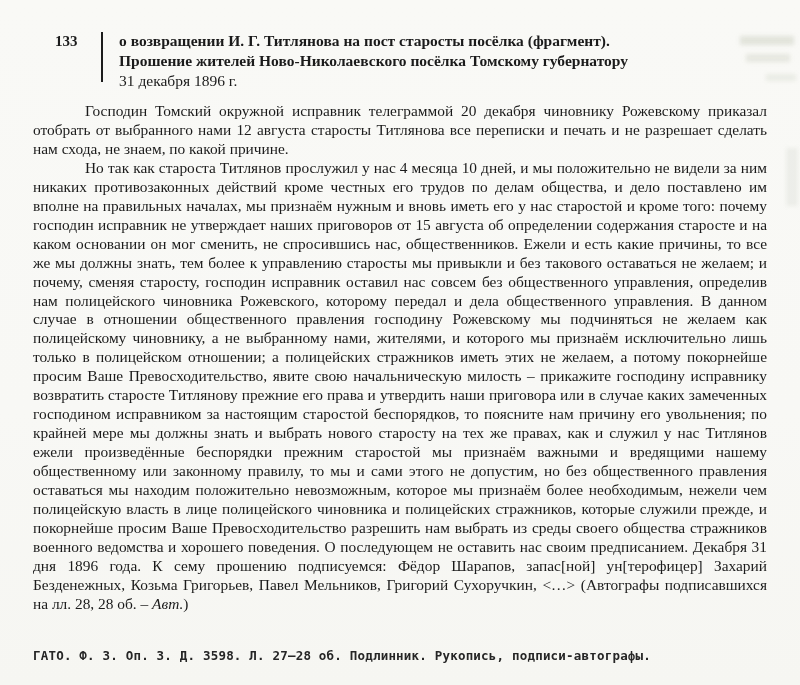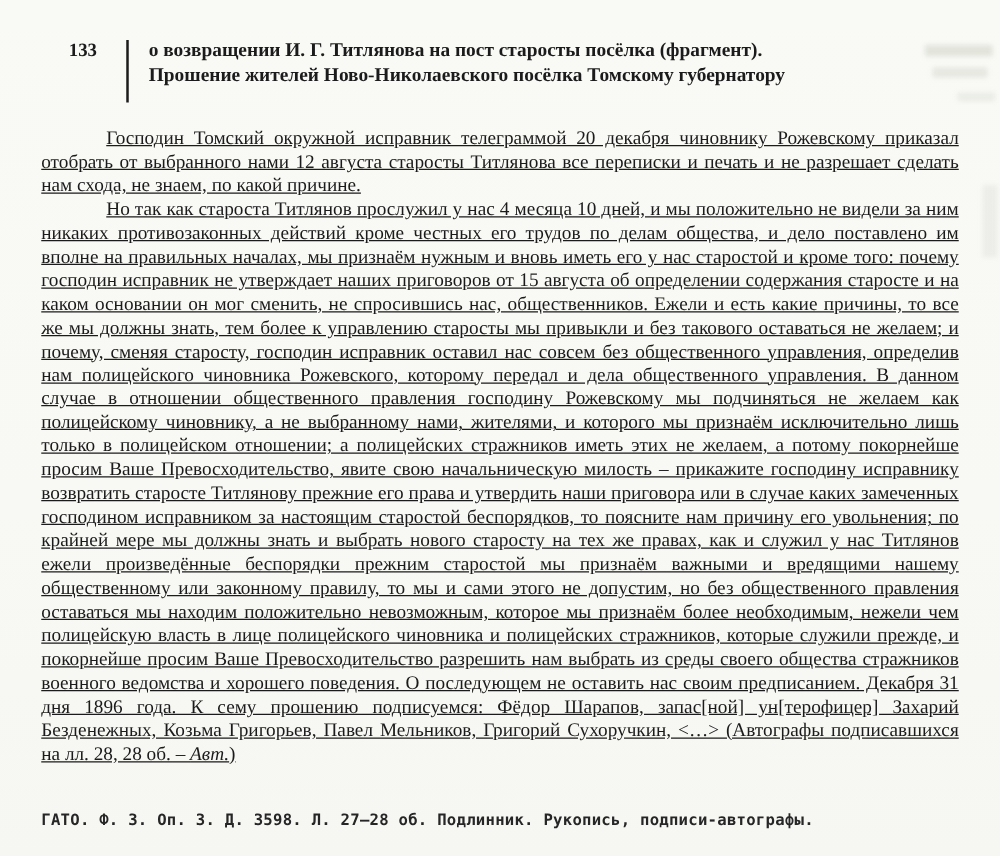--- a/index.html
+++ b/index.html
@@ -62,21 +62,20 @@
     width: 734px;
     font-size: 15.4px;
     line-height: 18.95px;
     text-align: justify;
     hyphens: auto;
     -webkit-hyphens: auto;
   }
   .doc-body p {
     margin: 0;
     text-indent: 52px;
-    text-decoration: underline;
   }
   .doc-body em { font-style: italic; }
 
   .doc-footer {
     position: absolute;
     left: 33px;
     top: 648px;
     width: 740px;
     font-family: "DejaVu Sans Mono", "Liberation Mono", monospace;
     font-size: 12.5px;
@@ -95,20 +94,21 @@
   <div class="ghost ghost-2"></div>
   <div class="ghost ghost-3"></div>
   <div class="ghost ghost-4"></div>
 
   <header class="doc-header">
     <div class="doc-number">133</div>
     <div class="doc-divider"></div>
     <div class="doc-heading">
       <div class="heading-line bold">о возвращении И. Г. Титлянова на пост старосты посёлка (фрагмент).</div>
       <div class="heading-line bold">Прошение жителей Ново-Николаевского посёлка Томскому губернатору</div>
+      <div class="heading-line date">31 декабря 1896 г.</div>
     </div>
   </header>
 
   <main class="doc-body">
     <p>Господин Томский окружной исправник телеграммой 20 декабря чиновнику Рожевскому приказал отобрать от выбранного нами 12 августа старосты Титлянова все переписки и печать и не разрешает сделать нам схода, не знаем, по какой причине.</p>
     <p><span>Но так как староста Титлянов прослужил у нас 4 месяца 10 дней, и мы положительно не видели за ним никаких противозаконных действий кроме честных его трудов по делам общества, и дело поставлено им вполне на правильных началах, мы признаём нужным и вновь иметь его у нас старостой и кроме того: почему господин исправник не утверждает наших приговоров от 15 августа об определении содержания старосте и на каком основании он мог сменить, не спросившись нас, общественников. Ежели и есть какие причины, то все же мы должны знать, тем более к управлению старосты мы привыкли и без такового оставаться не желаем; и почему, сменяя старосту, господин исправник оставил нас совсем без общественного управления, определив нам полицейского чиновника Рожевского, которому передал и дела общественного управления. В данном случае в отношении общественного правления господину Рожевскому мы подчиняться не желаем как полицейскому чиновнику, а не выбранному нами, жителями, и которого мы признаём исключительно лишь только в полицейском отношении; а полицейских стражников иметь этих не желаем, а потому покорнейше просим Ваше Превосходительство, явите свою начальническую милость – прикажите господину исправнику возвратить старосте Титлянову прежние его права и утвердить наши приговора или в случае каких замеченных господином исправником за настоящим старостой беспорядков, то поясните нам причину его увольнения; по крайней мере мы должны знать и выбрать нового старосту на тех же правах, как и служил у нас Титлянов ежели произведённые беспорядки прежним старостой мы признаём важными и вредящими нашему общественному или законному правилу, то мы и сами этого не допустим, но без общественного правления оставаться мы находим положительно невозможным, которое мы признаём более необходимым, нежели чем полицейскую власть в лице полицейского чиновника и полицейских стражников, которые служили прежде, и покорнейше просим Ваше Превосходительство разрешить нам выбрать из среды своего общества стражников военного ведомства и хорошего поведения. О последующем не оставить нас своим предписанием. Декабря 31 дня 1896 года. К сему прошению подписуемся: Фёдор Шарапов, запас[ной] ун[терофицер] Захарий Безденежных, Козьма Григорьев, Павел Мельников, Григорий Сухоручкин, &lt;…&gt; (Автографы подписавшихся на лл. 28, 28 об. – </span><em>Авт.</em><span>)</span></p>
   </main>
 
   <footer class="doc-footer">ГАТО. Ф. 3. Оп. 3. Д. 3598. Л. 27–28 об. Подлинник. Рукопись, подписи-автографы.</footer>
 

